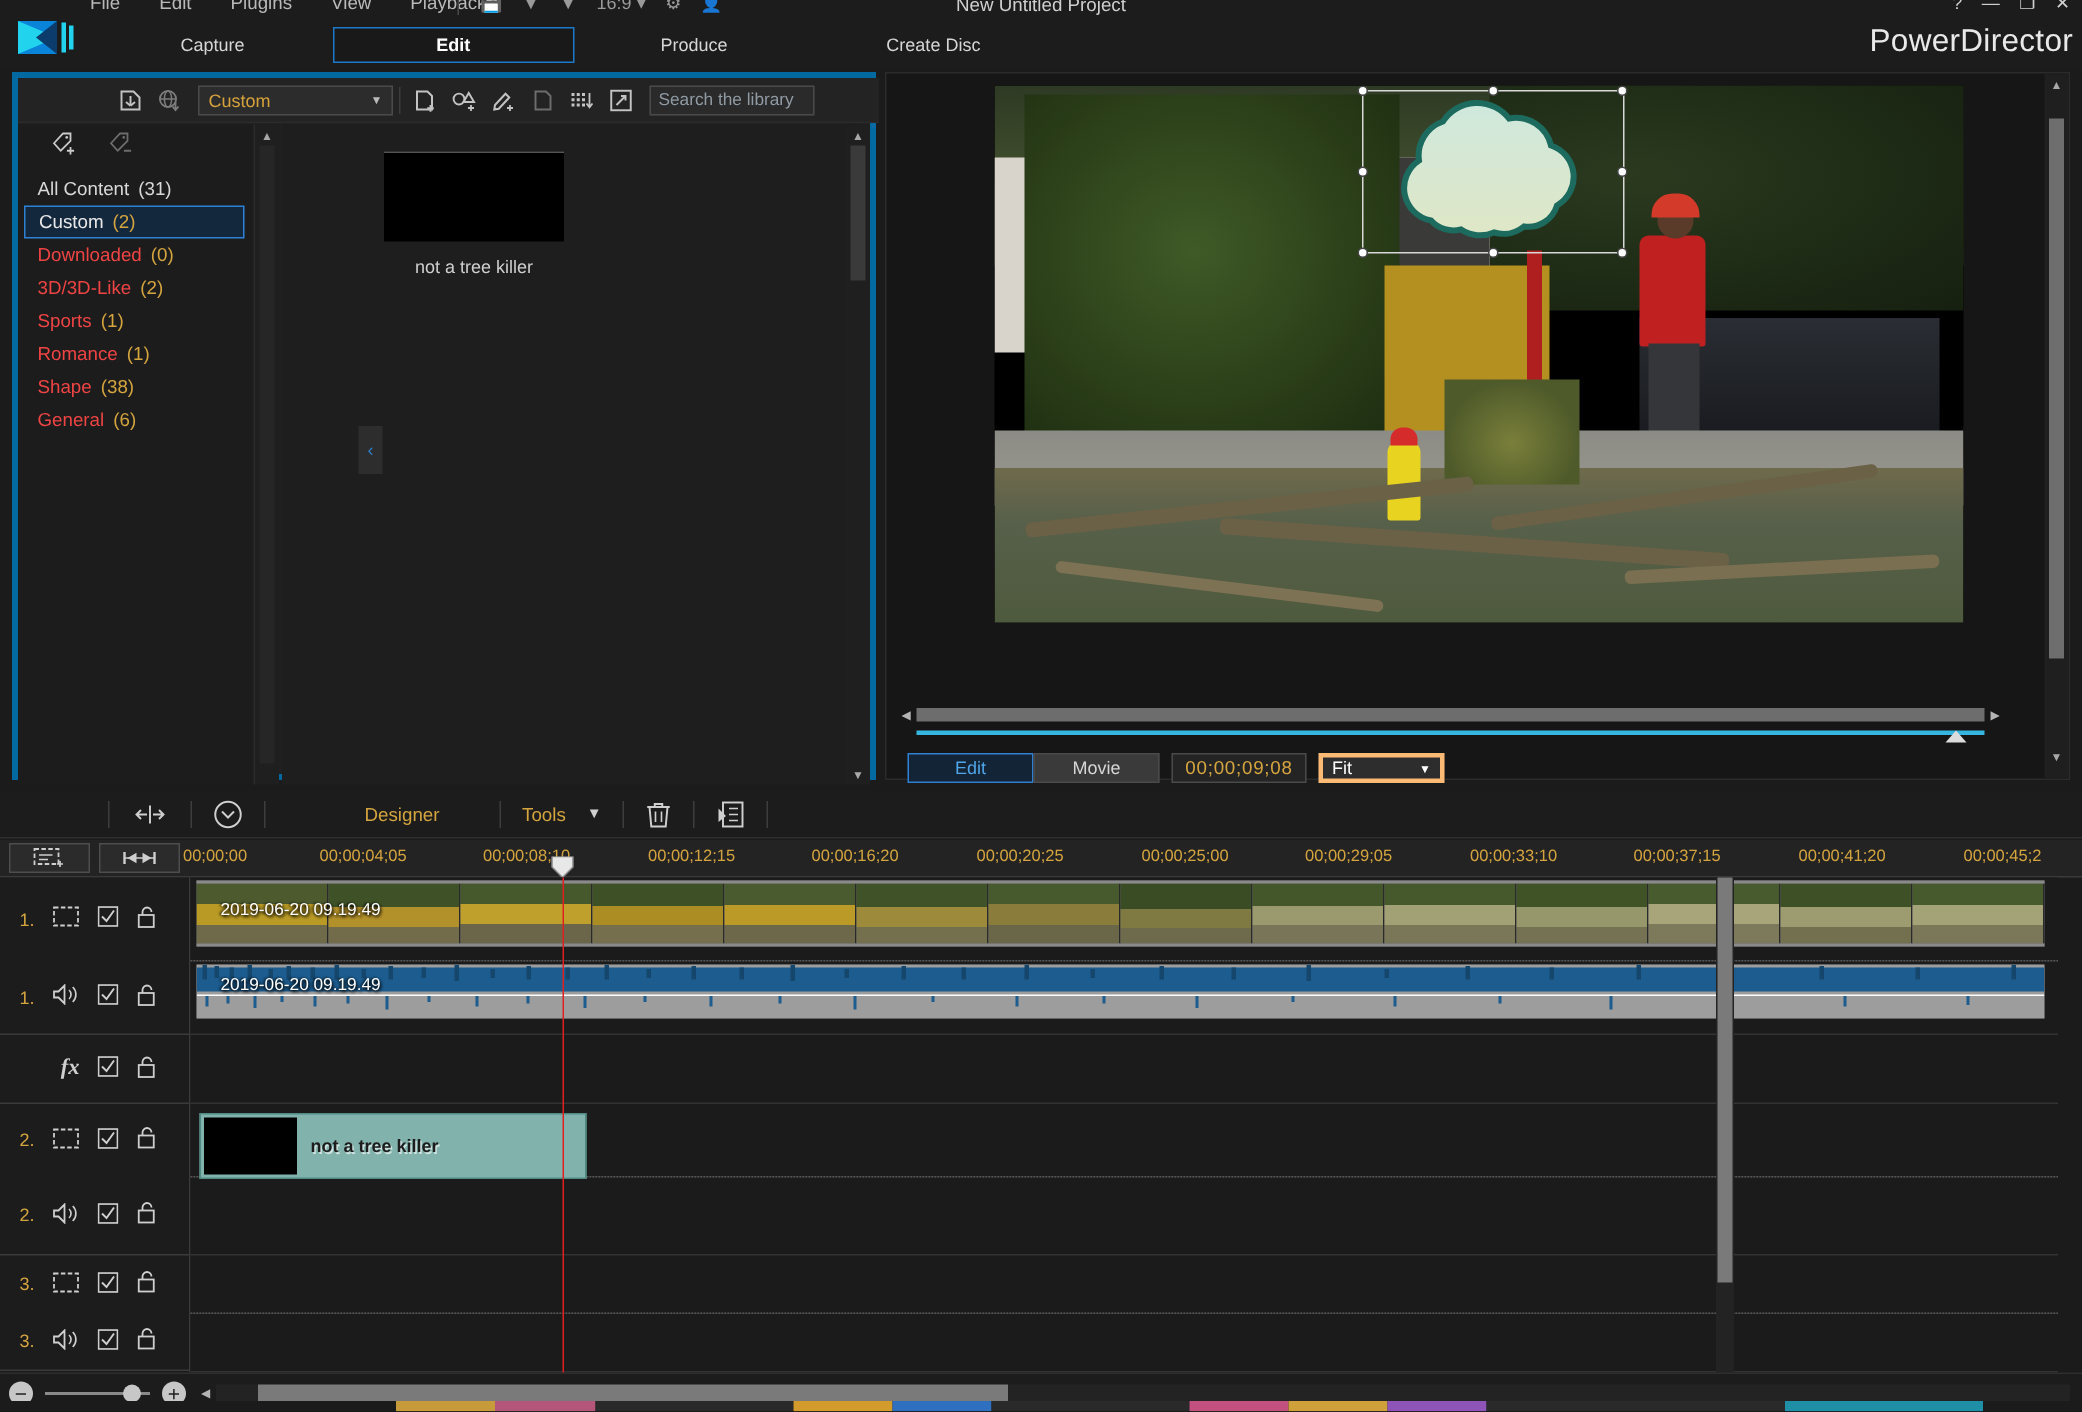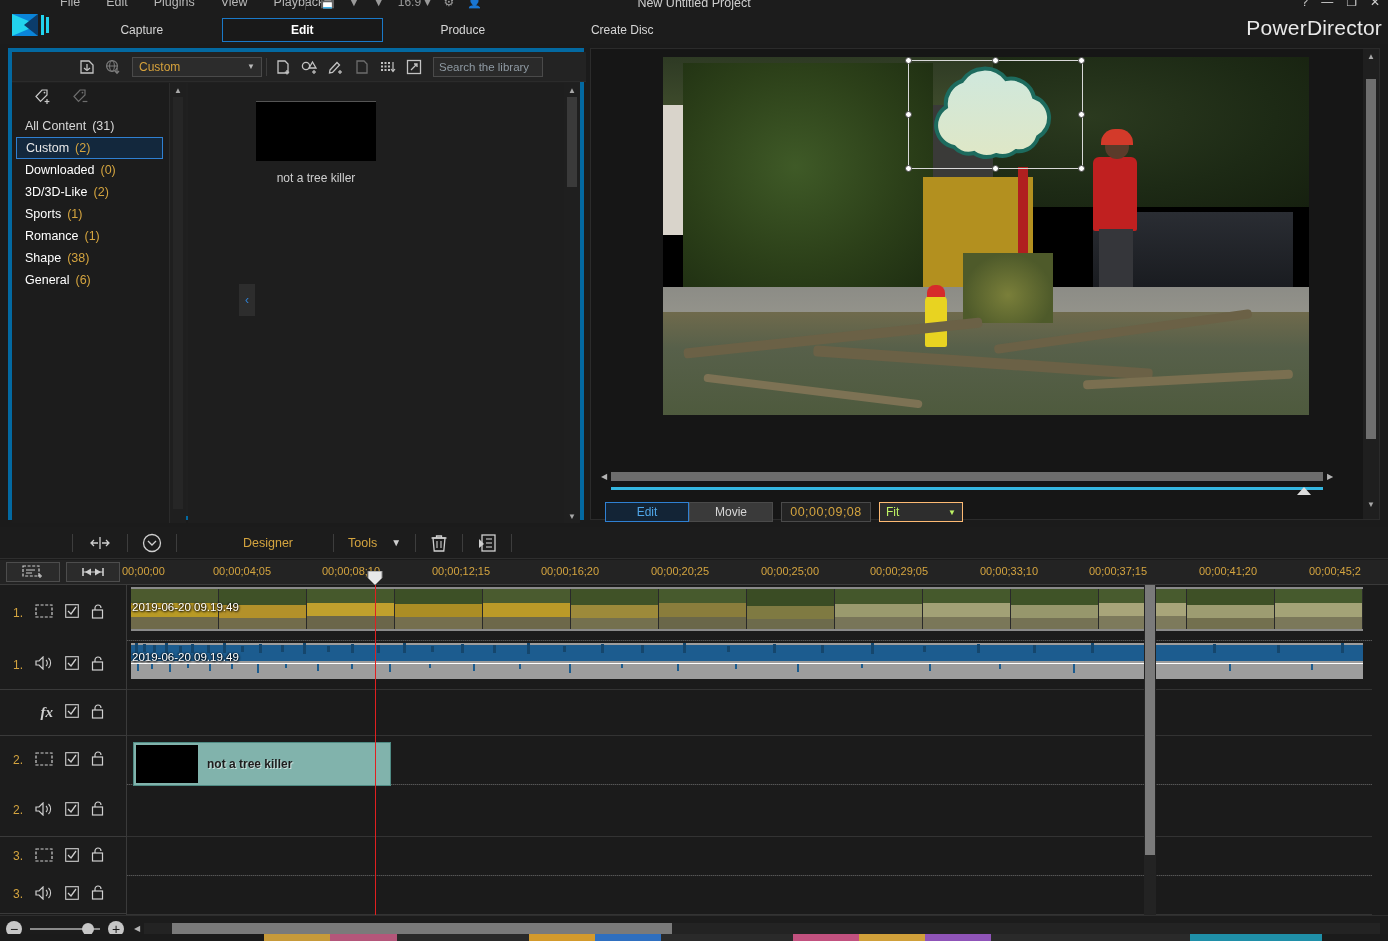--- a/index.html
+++ b/index.html
@@ -47,21 +47,21 @@
   .lib-search{ width:110px; height:20px; background:#2a2a2a; border:1px solid #4a4a4a;
     color:#8f9aa3; font-size:11.5px; padding:0 5px; display:flex; align-items:center;
     margin-left:6px; overflow:hidden; white-space:nowrap;}
 
   .lib-left{ position:absolute; left:0; top:31px; width:158px; height:440px; background:#1c1c1c;
     border-right:1px solid #2b2b2b; }
   .tagrow{ height:30px; display:flex; align-items:center; padding-left:22px; gap:18px; color:#bdbdbd;}
   .catlist{ padding-top:2px; }
   .cat{ height:22px; display:flex; align-items:center; padding-left:13px; font-size:12.5px;
     color:#d4a43f; cursor:pointer; }
-  .cat .nm{ color:#ffffff; }
+  .cat .nm{ color:#ef4444; }
   .cat.all .nm{ color:#d8d8d8;}
   .cat.selected{ background:#13283d; border:1px solid #2f80d2; margin:0 6px 0 4px; padding-left:9px;}
   .cat.selected .nm{ color:#e8e8e8;}
   .cat .cnt{ margin-left:6px; color:#d4a43f;}
 
   .lib-scroll{ position:absolute; left:158px; top:31px; width:16px; height:440px; background:#1f1f1f;}
   .sb-arrow{ width:16px; height:14px; display:flex; align-items:center; justify-content:center;
     color:#a8a8a8; font-size:8px;}
   .sb-track{ position:absolute; top:14px; left:3px; width:10px; height:412px; background:#262626;}
 
@@ -138,23 +138,23 @@
 
   .pv-controls{ position:absolute; left:14px; top:452px; width:760px; height:60px;}
   .pv-row1{ display:flex; align-items:center; gap:0; height:22px;}
   .seg{ width:84px; height:20px; display:flex; align-items:center; justify-content:center;
     font-size:12px; cursor:pointer;}
   .seg.clip{ background:#132436; border:1px solid #2f80d2; color:#4fa5e8;}
   .seg.movie{ background:#3a3a3a; border:1px solid #4a4a4a; color:#d6d6d6;}
   .tc{ width:90px; height:20px; margin-left:8px; background:#242424; border:1px solid #4a4a4a;
     display:flex; align-items:center; justify-content:center; font-size:12.5px; color:#d4a43f;
     letter-spacing:0.5px; font-family:"Liberation Sans", sans-serif;}
-  .fitsel{ width:84px; height:20px; margin-left:8px; background:#2d2d2d; border:1px solid #fdba74;
+  .fitsel{ width:84px; height:20px; margin-left:8px; background:#2d2d2d; border:3px solid #fdba74;
     display:flex; align-items:center; justify-content:space-between; padding:0 6px;
-    font-size:12px; color:#bef264; cursor:pointer;}
+    font-size:12px; color:#ffffff; cursor:pointer;}
   .pv-row2{ display:flex; align-items:center; gap:16px; margin-top:12px; color:#cfcfcf;}
   .pv-btn{ cursor:pointer; display:flex; align-items:center; }
   .dots{ position:absolute; left:72px; top:518px; width:646px; text-align:center; color:#6a6a6a; font-size:9px; letter-spacing:2px;}
 
   .pv-rscroll{ position:absolute; right:0; top:0; width:16px; height:470px; background:#1f1f1f;}
   .pv-rscroll .thumbx{ position:absolute; top:30px; left:3px; width:10px; height:360px; background:#6e6e6e;}
 
   
   .tl-toolbar{ position:absolute; left:0; top:527px; width:1388px; height:32px;
     background:#1c1c1c; border-bottom:1px solid #2e2e2e; display:flex; align-items:center; }
@@ -179,21 +179,21 @@
   .thdr .num{ color:#d4a43f; font-size:12px;}
   .thdr-div{ height:1px; background:#3a3a3a; }
 
   .tracks{ position:absolute; left:127px; top:25px; width:1245px; height:330px; background:#1b1b1b;}
   .track{ position:relative; width:100%; }
   .trk-div{ height:1px; background:#333;}
   .video-clip{ position:absolute; left:4px; top:2px; width:1232px; height:44px; overflow:hidden;
     border-top:2px solid #8a8a8a; border-bottom:2px solid #8a8a8a; background:#6d6d6d;}
   .filmstrip{ position:absolute; inset:0; display:flex;}
   .frame{ flex:1; position:relative; overflow:hidden; border-right:1px solid #2a2a2a;}
-  .clip-label{ position:absolute; left:1px; top:12px; font-size:11.5px; color:#ffffff;
+  .clip-label{ position:absolute; left:16px; top:12px; font-size:11.5px; color:#ffffff;
     text-shadow:1px 1px 2px #000,-1px 0 2px #000; white-space:nowrap; }
   .audio-clip{ position:absolute; left:4px; top:2px; width:1232px; height:36px; background:#9d9d9d;
     overflow:hidden;}
   .wave{ position:absolute; left:0; top:0; width:100%; height:36px; }
   .title-clip{ position:absolute; left:6px; top:6px; width:258px; height:44px;
     background:#81b3ac; border:1px solid #4f8b84; display:flex; align-items:center; overflow:hidden;}
   .title-thumb{ width:62px; height:38px; background:#000; margin-left:2px;}
   .title-text{ margin-left:9px; font-size:12px; color:#1d1d1d; font-weight:bold;
     text-shadow:1px 1px 0 #cfe3e0;}
   .playhead{ position:absolute; top:0; width:1px; background:#e02020; z-index:40;}

